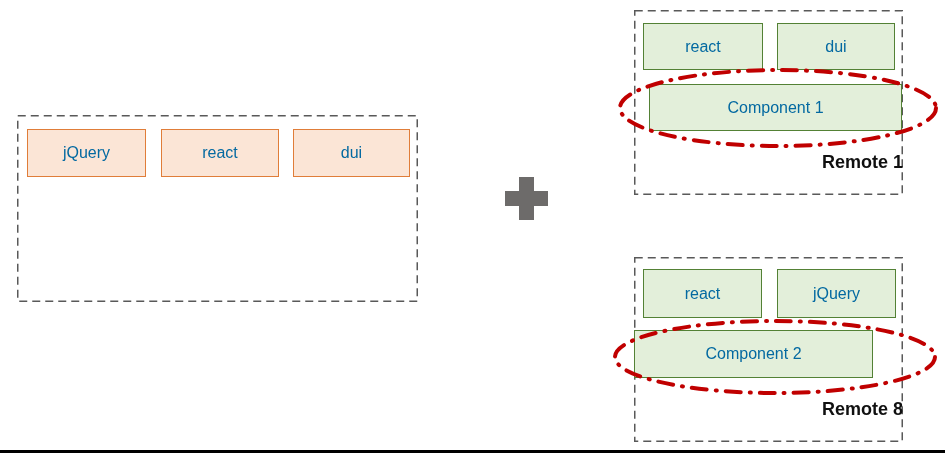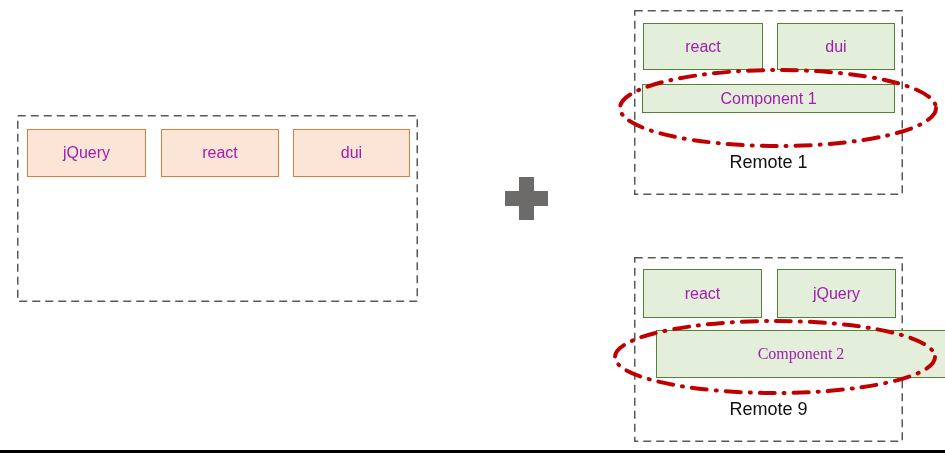--- a/index.html
+++ b/index.html
@@ -9,27 +9,27 @@
     width:945px; height:456px;
     background:#ffffff;
     font-family:"Liberation Sans", sans-serif;
     overflow:hidden;
   }
   .group { position:absolute; }
   .dashed-rect { position:absolute; left:0; top:0; }
   .box {
     position:absolute;
     display:flex; align-items:center; justify-content:center;
-    font-size:16px; color:#a21caf;
+    font-size:16px; color:#0369a1;
   }
   .orange { background:#fbe5d6; border:1.5px solid #e07d39; }
   .green  { background:#e3efda; border:1.5px solid #538135; }
   .group-label {
     position:absolute; left:0; width:100%;
-    text-align:center; font-weight:normal; font-size:18px; color:#101010;
+    text-align:right; font-weight:bold; font-size:18px; color:#101010;
   }
   .plus { position:absolute; left:505px; top:177px; width:43px; height:43px; }
   .plus .bar-h { position:absolute; left:0; top:14px; width:43px; height:15px; background:#6d6b6a; }
   .plus .bar-v { position:absolute; left:14px; top:0; width:15px; height:43px; background:#6d6b6a; }
   .ellipse-svg { position:absolute; pointer-events:none; }
   .bottom-rule { position:absolute; left:0; top:450px; width:945px; height:3px; background:#000000; }
 </style>
 </head>
 <body>
 
@@ -58,44 +58,44 @@
   <div class="group" style="left:634px; top:10px; width:269px; height:185px;">
     <svg class="dashed-rect" width="269" height="185">
       <rect x="0.75" y="0.75" width="267.5" height="183.5" fill="none" stroke="#595959" stroke-width="1.5" stroke-dasharray="8 5"></rect>
     </svg>
     <div class="box green" style="left:9px; top:13px; width:120px; height:47px;">
       <span>react</span>
     </div>
     <div class="box green" style="left:143px; top:13px; width:118px; height:47px;">
       <span>dui</span>
     </div>
-    <div class="box green" style="left:8px; top:74px; width:253px; height:29px;">
+    <div class="box green" style="left:15px; top:74px; width:253px; height:47px;">
       <span>Component 1</span>
     </div>
     <div class="group-label" style="top:142px;">Remote 1</div>
   </div>
 
   <svg class="ellipse-svg" style="left:614px; top:64px;" width="330" height="88">
     <ellipse cx="164" cy="44" rx="158" ry="38" fill="none" stroke-width="4" stroke-linecap="round" stroke-dasharray="15 9 1 9" stroke="#c00000"></ellipse>
   </svg>
 
   <div class="group" style="left:634px; top:257px; width:269px; height:185px;">
     <svg class="dashed-rect" width="269" height="185">
       <rect x="0.75" y="0.75" width="267.5" height="183.5" fill="none" stroke="#595959" stroke-width="1.5" stroke-dasharray="8 5"></rect>
     </svg>
     <div class="box green" style="left:9px; top:12px; width:119px; height:49px;">
       <span>react</span>
     </div>
     <div class="box green" style="left:143px; top:12px; width:119px; height:49px;">
       <span>jQuery</span>
     </div>
-    <div class="box green" style="left:22px; top:73px; width:290px; height:48px;font-family:Liberation Serif, serif;">
+    <div class="box green" style="left:0; top:73px; width:239px; height:48px;">
       <span>Component 2</span>
     </div>
-    <div class="group-label" style="top:142px;">Remote 9</div>
+    <div class="group-label" style="top:142px;">Remote 8</div>
   </div>
 
   <svg class="ellipse-svg" style="left:609px; top:316px;" width="336" height="82">
     <ellipse cx="166" cy="41" rx="160" ry="36" fill="none" stroke-width="4" stroke-linecap="round" stroke-dasharray="15 9 1 9" stroke="#c00000"></ellipse>
   </svg>
 
   <div class="bottom-rule"></div>
 
 </div>
 

